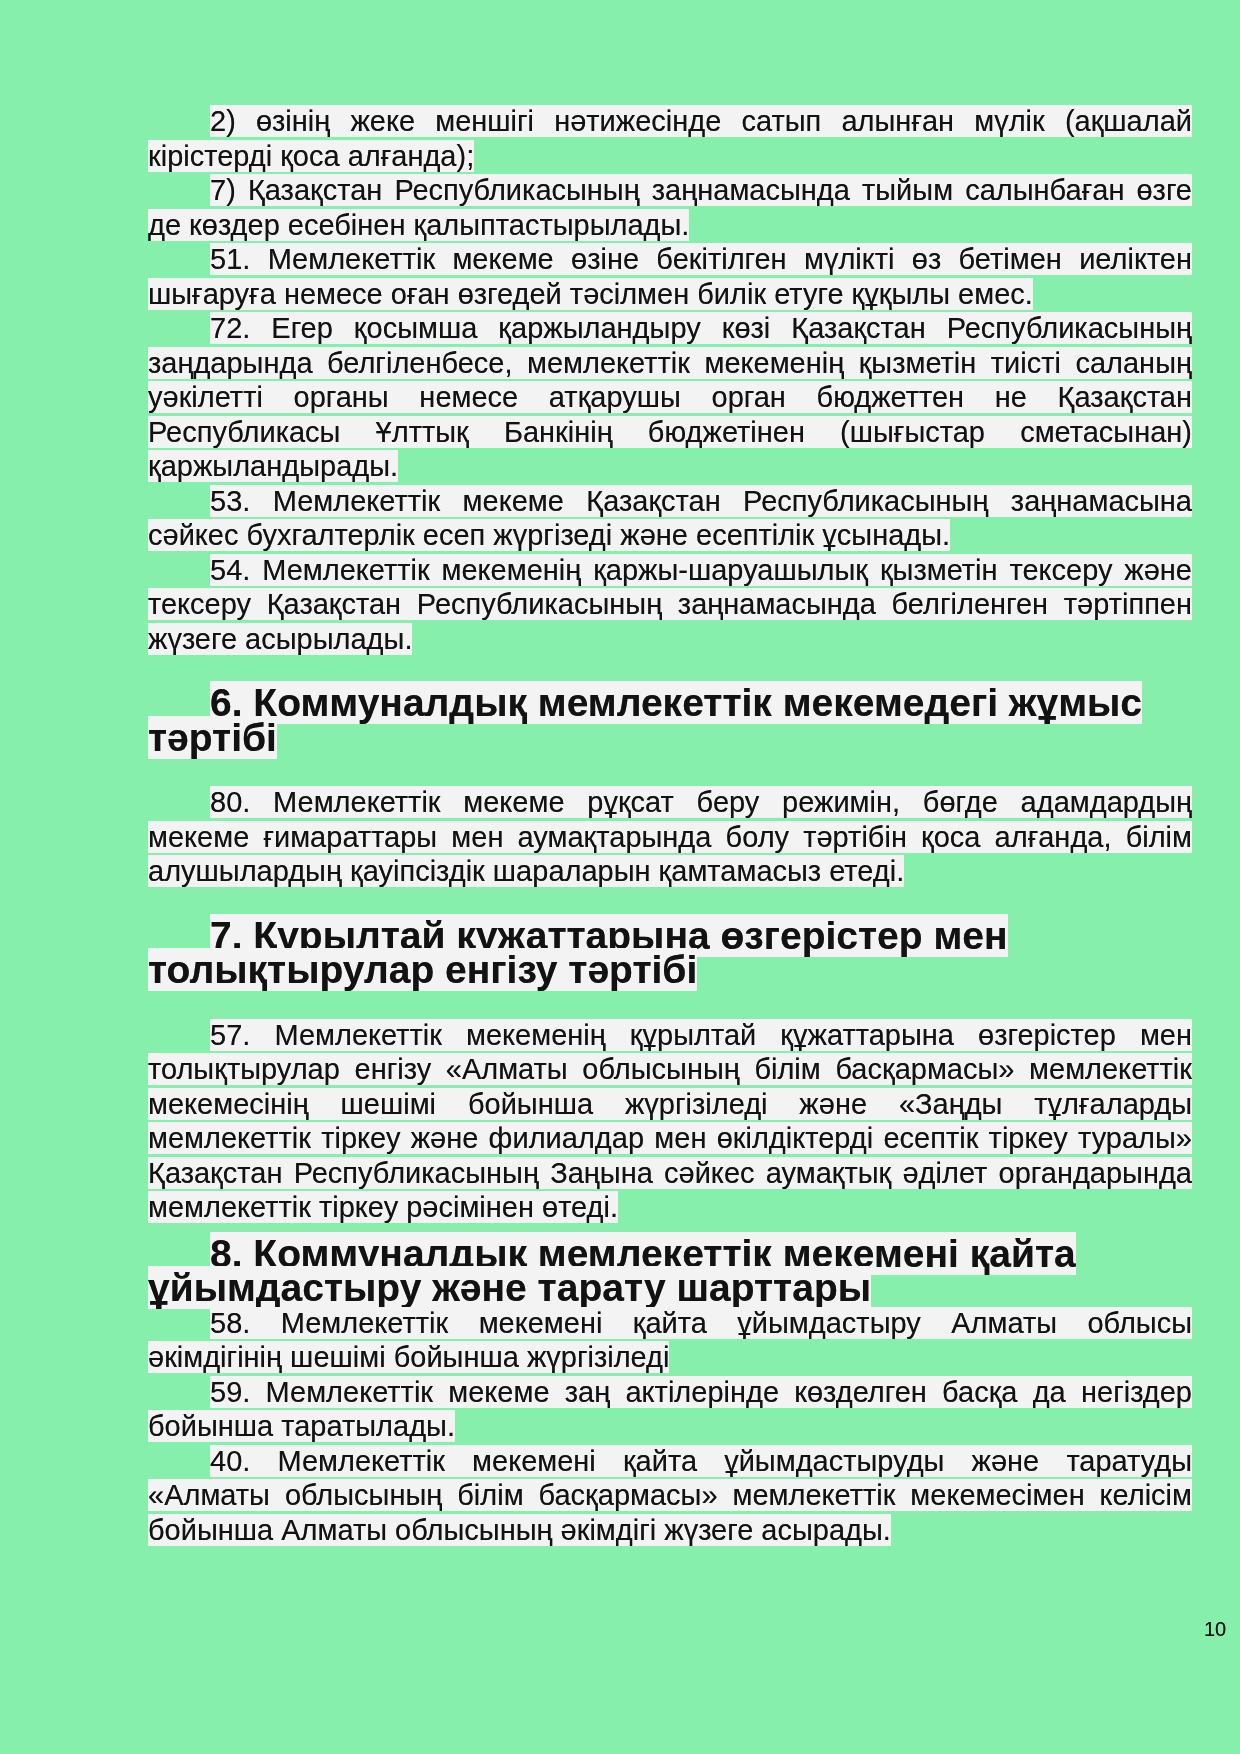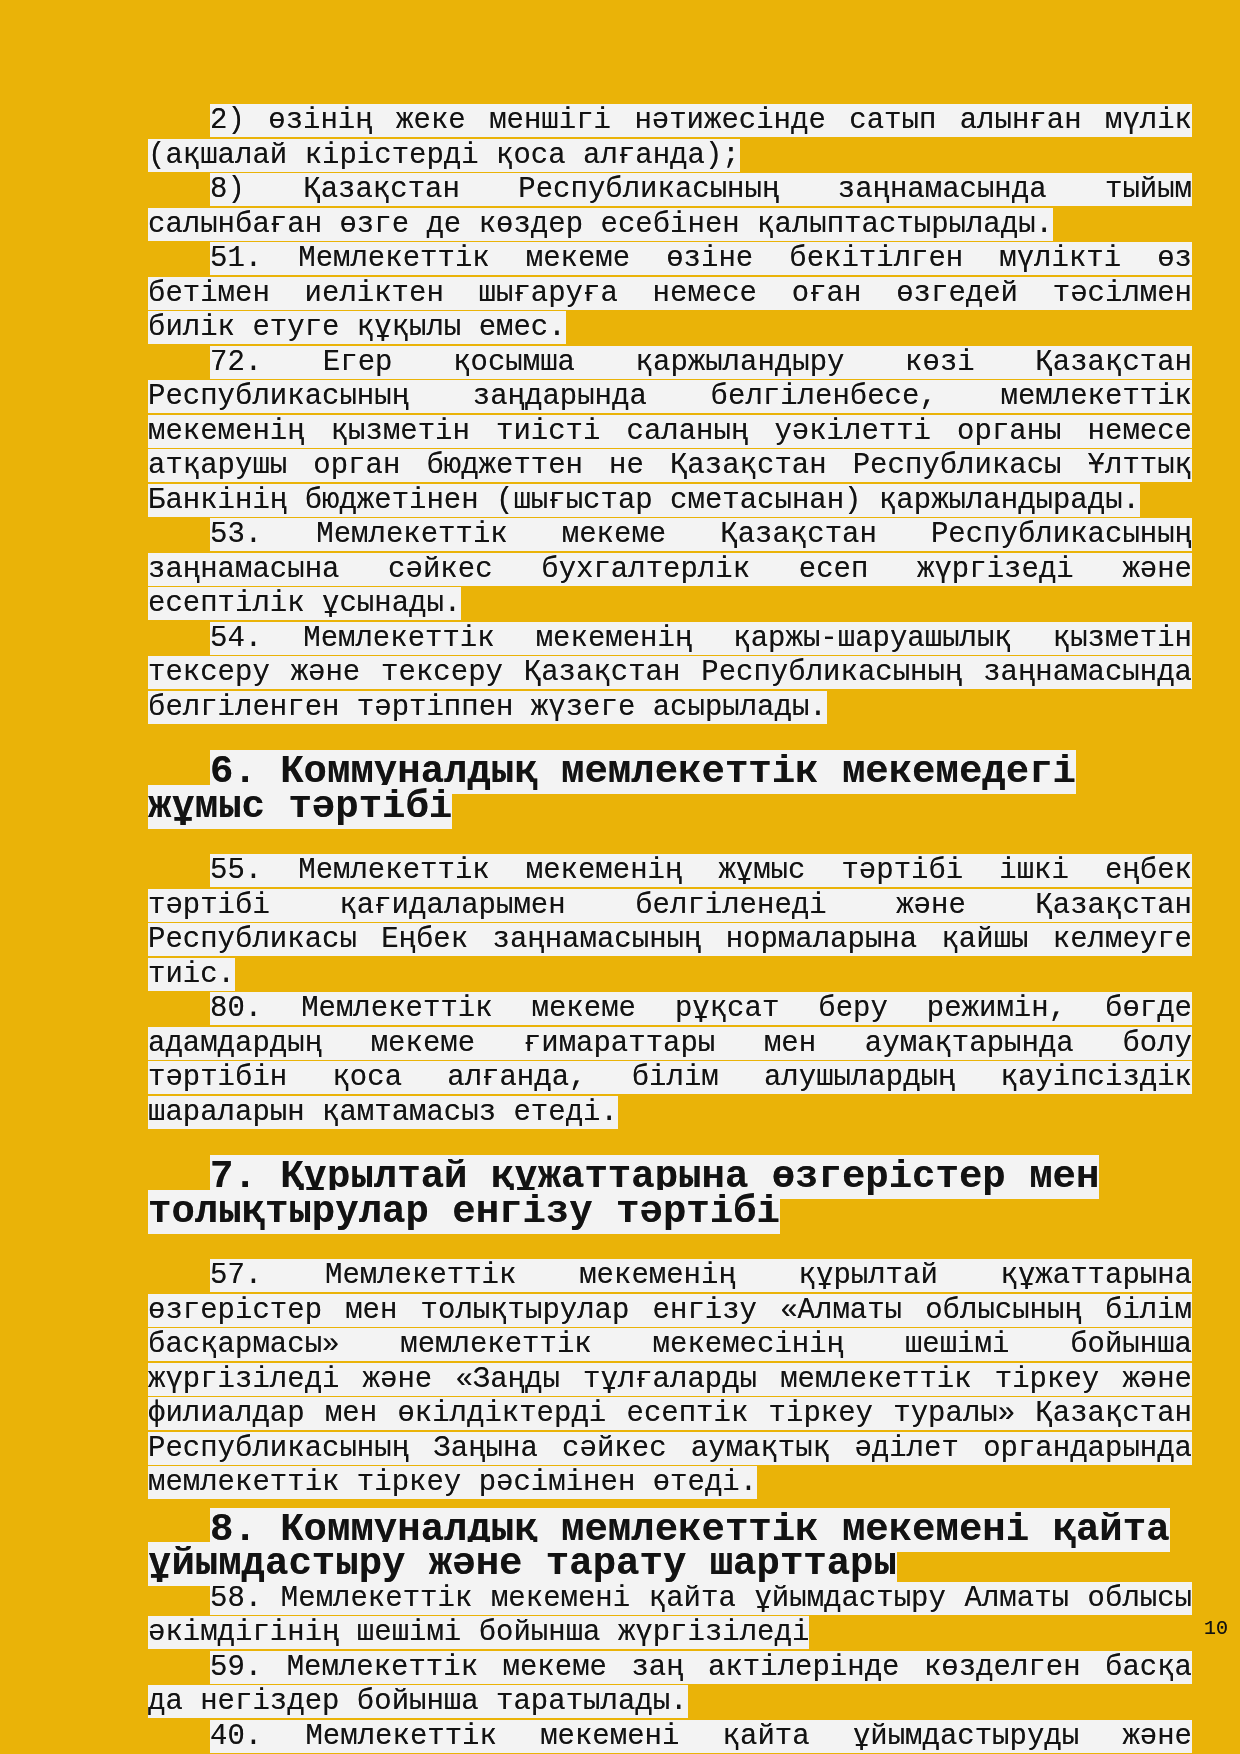--- a/index.html
+++ b/index.html
@@ -4,23 +4,23 @@
 <style>
   html, body {
     margin: 0;
     padding: 0;
     background: #ffffff;
   }
   .page {
     position: relative;
     width: 1240px;
     height: 1754px;
-    background: #eab308;
+    background: #86efac;
     overflow: hidden;
-    font-family: Liberation Mono, monospace;
+    font-family: Liberation Sans, sans-serif;
     color: #121212;
   }
   .content {
     position: absolute;
     left: 148px;
     top: 104px;
     width: 1044px;
   }
   .para {
     font-size: 29px;
@@ -59,33 +59,32 @@
   }
 </style>
 </head>
 <body>
 
 <div class="page">
   <div class="content">
 
     <p class="para"><span class="txt">2) өзінің жеке меншігі нәтижесінде сатып алынған мүлік (ақшалай кірістерді қоса алғанда);</span></p>
 
-    <p class="para"><span class="txt">8) Қазақстан Республикасының заңнамасында тыйым салынбаған өзге де көздер есебінен қалыптастырылады.</span></p>
+    <p class="para"><span class="txt">7) Қазақстан Республикасының заңнамасында тыйым салынбаған өзге де көздер есебінен қалыптастырылады.</span></p>
 
     <p class="para"><span class="txt">51. Мемлекеттік мекеме өзіне бекітілген мүлікті өз бетімен иеліктен шығаруға немесе оған өзгедей тәсілмен билік етуге құқылы емес.</span></p>
 
     <p class="para"><span class="txt">72. Егер қосымша қаржыландыру көзі Қазақстан Республикасының заңдарында белгіленбесе, мемлекеттік мекеменің қызметін тиісті саланың уәкілетті органы немесе атқарушы орган бюджеттен не Қазақстан Республикасы Ұлттық Банкінің бюджетінен (шығыстар сметасынан) қаржыландырады.</span></p>
 
     <p class="para"><span class="txt">53. Мемлекеттік мекеме Қазақстан Республикасының заңнамасына сәйкес бухгалтерлік есеп жүргізеді және есептілік ұсынады.</span></p>
 
     <p class="para"><span class="txt">54. Мемлекеттік мекеменің қаржы-шаруашылық қызметін тексеру және тексеру Қазақстан Республикасының заңнамасында белгіленген тәртіппен жүзеге асырылады.</span></p>
 
     <h2 class="heading"><span class="txt">6. Коммуналдық мемлекеттік мекемедегі жұмыс тәртібі</span></h2>
 
-    <p class="para"><span class="txt">55. Мемлекеттік мекеменің жұмыс тәртібі ішкі еңбек тәртібі қағидаларымен белгіленеді және Қазақстан Республикасы Еңбек заңнамасының нормаларына қайшы келмеуге тиіс.</span></p>
 
     <p class="para"><span class="txt">80. Мемлекеттік мекеме рұқсат беру режимін, бөгде адамдардың мекеме ғимараттары мен аумақтарында болу тәртібін қоса алғанда, білім алушылардың қауіпсіздік шараларын қамтамасыз етеді.</span></p>
 
     <h2 class="heading"><span class="txt">7. Құрылтай құжаттарына өзгерістер мен толықтырулар енгізу тәртібі</span></h2>
 
     <p class="para"><span class="txt">57. Мемлекеттік мекеменің құрылтай құжаттарына өзгерістер мен толықтырулар енгізу «Алматы облысының білім басқармасы» мемлекеттік мекемесінің шешімі бойынша жүргізіледі және «Заңды тұлғаларды мемлекеттік тіркеу және филиалдар мен өкілдіктерді есептік тіркеу туралы» Қазақстан Республикасының Заңына сәйкес аумақтық әділет органдарында мемлекеттік тіркеу рәсімінен өтеді.</span></p>
 
     <h2 class="heading no-gap-below"><span class="txt">8. Коммуналдық мемлекеттік мекемені қайта ұйымдастыру және тарату шарттары</span></h2>
 
     <p class="para"><span class="txt">58. Мемлекеттік мекемені қайта ұйымдастыру Алматы облысы әкімдігінің шешімі бойынша жүргізіледі</span></p>

